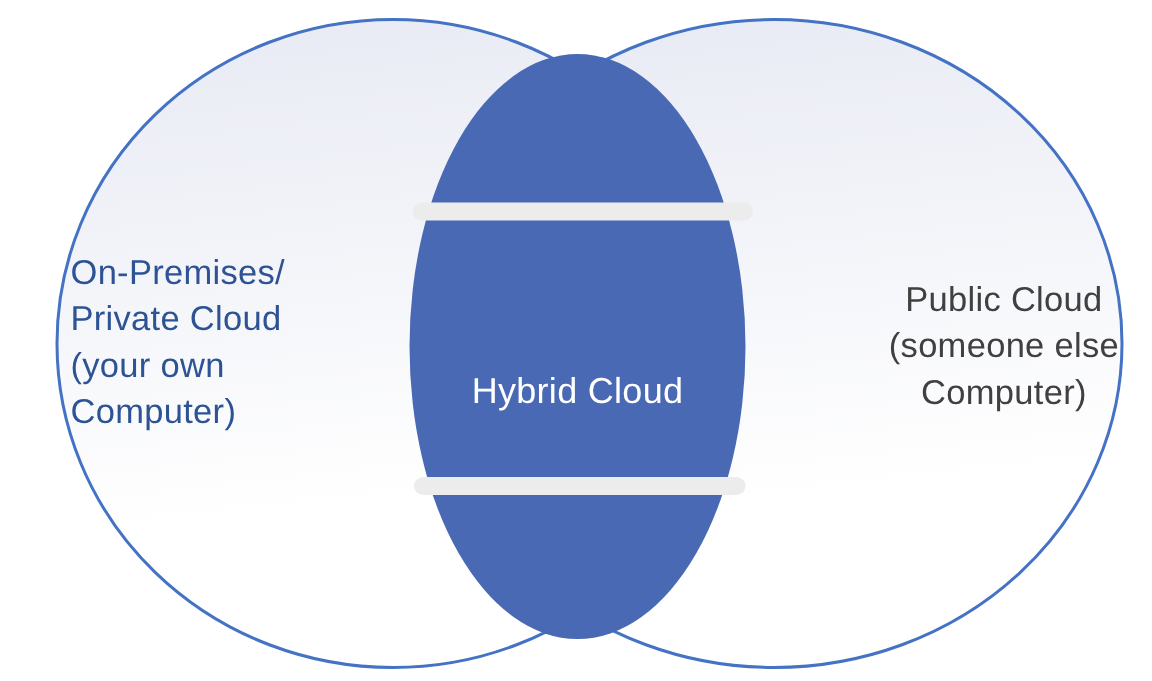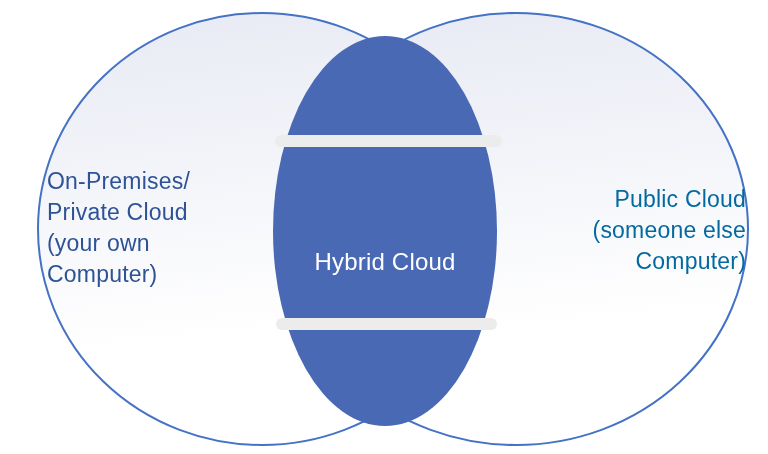--- a/index.html
+++ b/index.html
@@ -31,22 +31,22 @@
   }
   .label-left {
     left: 47px;
     top: 166px;
     text-align: left;
     color: #2e5395;
   }
   .label-right {
     right: 22px;
     top: 184px;
-    text-align: right;
-    color: #0369a1;
+    text-align: center;
+    color: #404040;
   }
   .label-hybrid {
     left: 385px;
     top: 227px;
     transform: translate(-50%, -54%);
     color: #ffffff;
     font-size: 24px;
     line-height: 28px;
     white-space: nowrap;
     margin-top: 36px;

